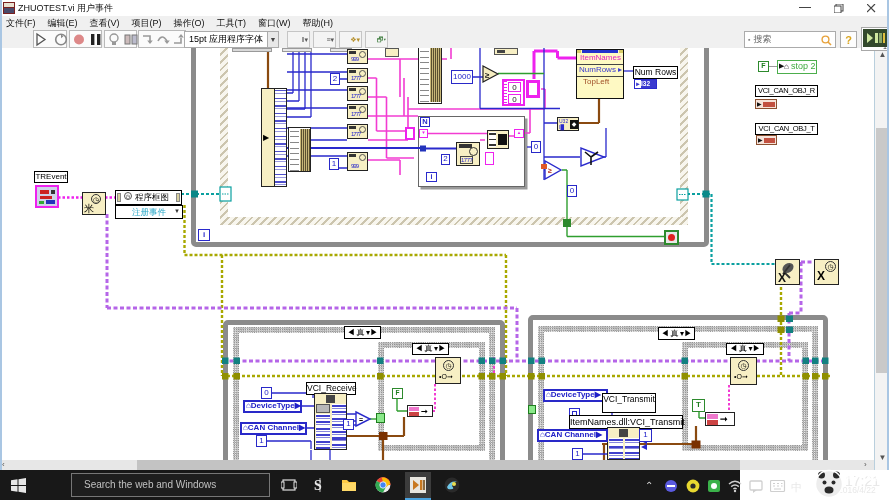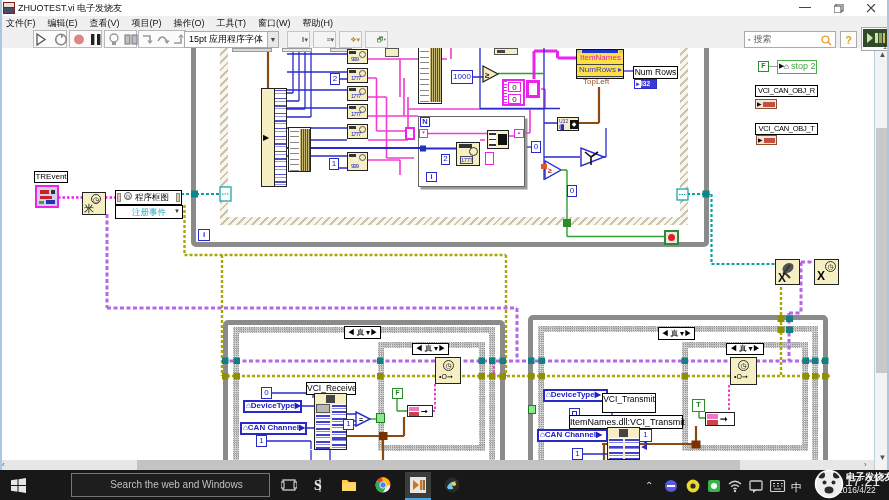--- a/index.html
+++ b/index.html
@@ -19,37 +19,37 @@
 .sel{position:absolute;background:#fff;border:1px solid #000;font-size:8px;line-height:10px;text-align:center;white-space:nowrap;}
 .lbl{position:absolute;background:#fff;border:1px solid #000;font-size:8.5px;line-height:11px;text-align:center;white-space:nowrap;color:#000;}
 .bluebox{position:absolute;background:#fff;border:1px solid #2929c8;color:#2020c8;font-size:8px;text-align:center;}
 .ctl{position:absolute;background:#fff;border:1px solid #2929c8;box-shadow:0 0 0 1px #2929c8 inset;color:#2020c8;font-size:8px;font-weight:bold;text-align:left;white-space:nowrap;overflow:hidden;}
 .tan{position:absolute;background:#f7efc4;border:1px solid #222;}
 .greenbox{position:absolute;background:#fff;border:1.5px solid #2d8a2d;color:#1e7d1e;font-weight:bold;text-align:center;}
 
 #vscroll{position:absolute;left:874px;top:48px;width:15px;height:422px;background:#f3f3f3;border-left:1px solid #b9cfdd;}
 #hscroll{position:absolute;left:0;top:460px;width:874px;height:10px;background:#e7e7e7;}
 
-#taskbar{position:absolute;left:0;top:470px;width:889px;height:30px;background:#181818;text-align:center;}
+#taskbar{position:absolute;left:0;top:470px;width:740px;height:30px;background:#181818;}
 #tsearch{position:absolute;left:71px;top:3px;width:199px;height:24px;background:#1e1e1e;border:1px solid #777;color:#c0c0c0;font-size:10px;line-height:22px;padding-left:12px;}
 .ticon{position:absolute;top:7px;width:16px;height:16px;}
 .tray{position:absolute;top:10px;color:#e8e8e8;font-size:10px;}
 </style>
 </head>
 <body>
 <div class="abs" style="left:0;top:0;width:2px;height:470px;background:#a9c6e3;z-index:99"></div>
 <div class="abs" style="left:887px;top:0;width:2px;height:470px;background:#a9c6e3;z-index:99"></div>
 
 <div id="titlebar">
   <svg class="abs" style="left:3px;top:2px" width="12" height="12">
       <rect width="12" height="12" fill="#7a2020"></rect>
       <rect x="1" y="1" width="10" height="4" fill="#e8e0d0"></rect>
       <rect x="1" y="6" width="10" height="5" fill="#4a4a6a"></rect>
     </svg>
-  <div class="ttl">ZHUOTEST.vi 电子发烧友</div>
+  <div class="ttl">ZHUOTEST.vi 用户事件</div>
   <div class="abs" style="left:799px;top:7px;width:12px;height:1.2px;background:#444"></div>
   <svg class="abs" style="left:834px;top:4px" width="10" height="9">
       <rect x="2" y="0" width="7" height="7" fill="none" stroke="#444" stroke-width="1"></rect>
       <rect x="0" y="2" width="7" height="7" fill="#fff" stroke="#444" stroke-width="1"></rect>
     </svg>
   <svg class="abs" style="left:867px;top:4px" width="9" height="9">
       <path d="M0,0L8,8M8,0L0,8" stroke="#444" stroke-width="1.2"></path>
     </svg>
 </div>
 
@@ -341,21 +341,21 @@
       <div class="abs" style="right:1px;top:4px;width:9px;height:9px;border:1px solid #333;border-radius:50%;"></div>
       <div class="abs" style="left:3px;top:13px;font-size:6px;color:#2a2acc;letter-spacing:-0.5px;border:1px solid #444;line-height:6px">1777</div>
     </div>
     <div class="abs" style="left:487px;top:82px;width:22px;height:19px;border:1px solid #222;background:#f7efc4;z-index:20">
       <div class="abs" style="left:1px;top:1px;width:7px;height:15px;background:repeating-linear-gradient(180deg,#fff 0 1.5px,#333 1.5px 3px,#fff 3px 5.5px)"></div>
       <div class="abs" style="left:10px;top:3px;width:9px;height:11px;background:#111"></div>
     </div>
     <div class="abs" style="left:514px;top:81px;width:10px;height:9px;border:1.5px solid #ee22ee;background:#fff;color:#ee22ee;font-size:4.5px;line-height:6px;text-align:center;z-index:20">▲</div>
     <div class="abs" style="left:485px;top:104px;width:9px;height:13px;border:1.5px solid #ee22ee;background:#fff;z-index:20"></div>
     <div class="bluebox" style="left:531px;top:93px;width:10px;height:12px;font-size:8px;line-height:9px;z-index:20">0</div>
-    <div class="abs" style="left:576px;top:1px;width:48px;height:30px;border:1px solid #111;background:#fde047;z-index:20">
+    <div class="abs" style="left:576px;top:1px;width:48px;height:50px;border:1px solid #111;background:#fef9c3;z-index:20">
       <div class="abs" style="left:5px;top:0px;width:36px;height:3px;background:#2233cc"></div>
       <div class="abs" style="left:0px;top:0px;width:4px;height:3px;background:#d8cc66"></div>
       <div class="abs" style="right:0px;top:0px;width:4px;height:3px;background:#d8cc66"></div>
       <div class="abs" style="left:3px;top:3px;font-size:8px;color:#e020c0;white-space:nowrap">ItemNames</div>
       <div class="abs" style="left:0;top:14px;width:46px;border-top:1px solid #444"></div>
       <div class="abs" style="left:2px;top:15px;font-size:8px;color:#3a3ad0;white-space:nowrap">NumRows ▸</div>
       <div class="abs" style="left:0;top:26px;width:46px;border-top:1px solid #444"></div>
       <div class="abs" style="left:6px;top:27px;font-size:8px;color:#a05028;white-space:nowrap">TopLeft</div>
     </div>
     <div class="lbl" style="left:633px;top:18px;width:45px;height:13px;font-size:8.5px;line-height:11px;z-index:20">Num Rows</div>

